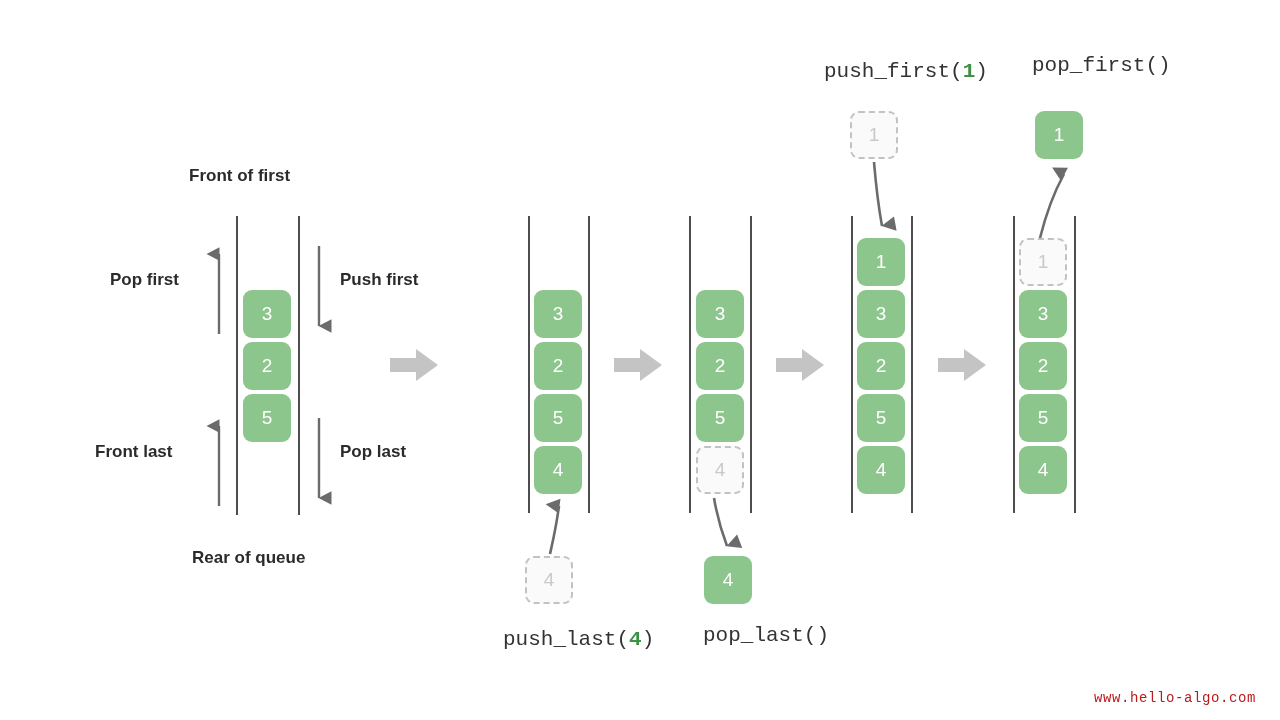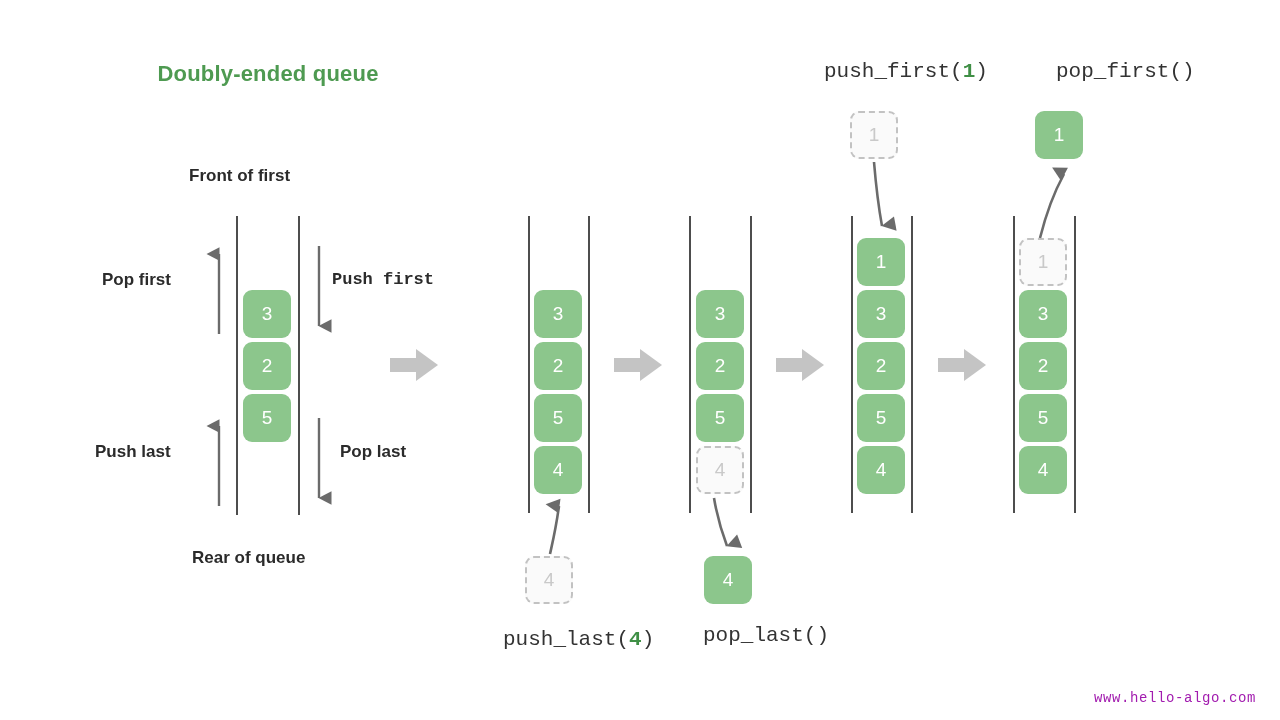--- a/index.html
+++ b/index.html
@@ -94,39 +94,38 @@
   }
   .oplabel .arg { color: #3f8f45; font-weight: bold; }
 
   
   .watermark {
     position: absolute;
     right: 24px;
     bottom: 14px;
     font-family: "Liberation Mono", "DejaVu Sans Mono", monospace;
     font-size: 14px;
-    color: #a21caf;
+    color: #b91c1c;
     letter-spacing: .6px;
   }
 </style>
 </head>
 <body>
 
 <div class="stage">
 
   <div class="title">
-    <span>Doubly-ended queue</span>
   </div>
 
   <div class="caption" style="left:189px; top:166px;">Front of first</div>
   <div class="caption" style="left:192px; top:548px;">Rear of queue</div>
 
-  <div class="caption" style="left:102px; top:270px;">Pop first</div>
-  <div class="caption" style="left:332px; top:270px;font-family:Liberation Mono, monospace;">Push first</div>
-  <div class="caption" style="left:95px; top:442px;">Push last</div>
+  <div class="caption" style="left:110px; top:270px;">Pop first</div>
+  <div class="caption" style="left:340px; top:270px;">Push first</div>
+  <div class="caption" style="left:95px; top:442px;">Front last</div>
   <div class="caption" style="left:340px; top:442px;">Pop last</div>
 
   <div class="rail" style="left:236px; top:216px; height:299px;"></div>
   <div class="rail" style="left:298px; top:216px; height:299px;"></div>
 
   <svg class="thin-svg" style="left:206px; top:244px;" width="26" height="92">
     <defs>
       <marker id="ahU" markerWidth="7" markerHeight="7" refX="3.2" refY="5.6" orient="auto">
         <path d="M0.4,5.8 L3.2,0.4 L6.0,5.8 Z" fill="#6b6b6b"></path>
       </marker>
@@ -252,17 +251,17 @@
   <div class="oplabel" style="left:503px; top:628px;">
     <span>push_last(</span><span class="arg">4</span><span>)</span>
   </div>
 
   <div class="oplabel" style="left:703px; top:624px;">pop_last()</div>
 
   <div class="oplabel" style="left:824px; top:60px;">
     <span>push_first(</span><span class="arg">1</span><span>)</span>
   </div>
 
-  <div class="oplabel" style="left:1032px; top:60px;margin-left:24px;">pop_first()</div>
+  <div class="oplabel" style="left:1032px; top:54px;">pop_first()</div>
 
   <div class="watermark">www.hello-algo.com</div>
 
 </div>
 
 </body></html>

